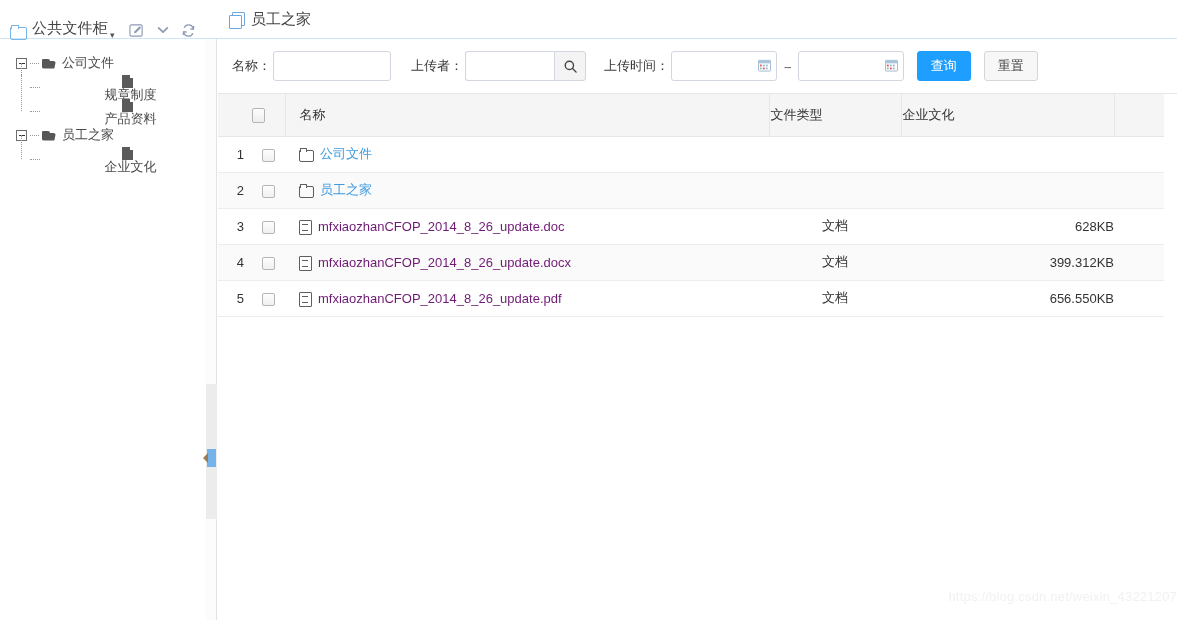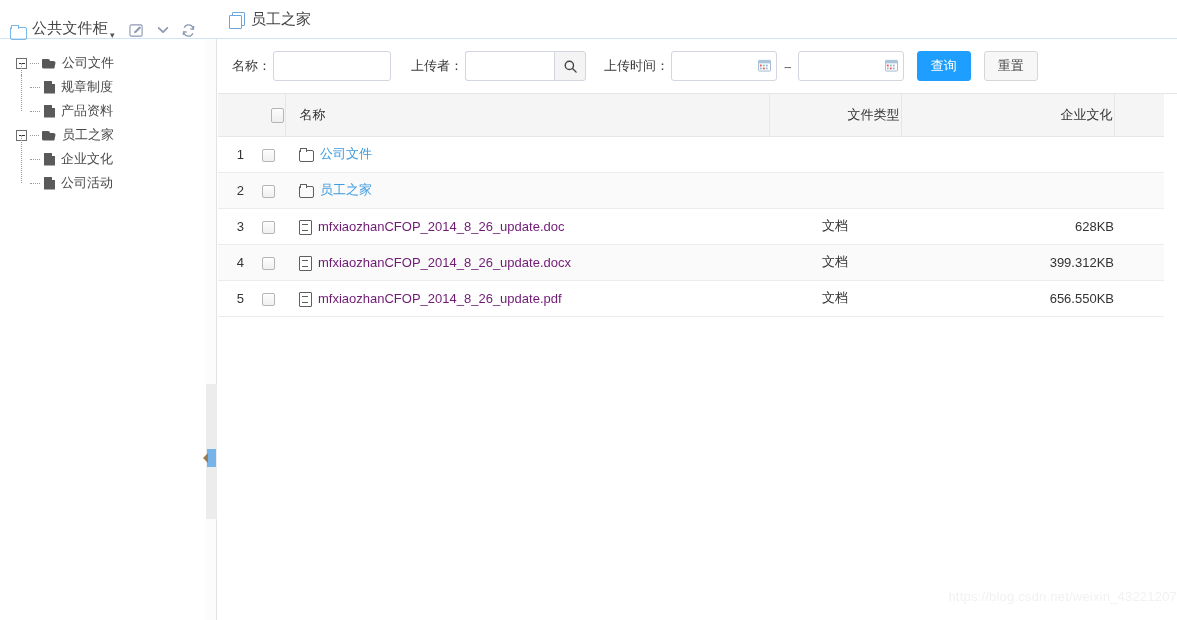--- a/index.html
+++ b/index.html
@@ -163,21 +163,21 @@
     margin-left: 14px;
     position: relative;
   }
   .tchild::before {
     content: "";
     position: absolute;
     left: -9px; top: -12px;
     bottom: 12px;
     border-left: 1px dotted #9a9a9a;
   }
-  .tchild .trow { padding-left: 14px; position: relative; }
+  .tchild .trow { padding-left: 14px; position: relative; flex-direction: column; }
   .tchild .trow::before {
     content: "";
     position: absolute;
     left: 0px; top: 12px;
     width: 10px;
     border-top: 1px dotted #9a9a9a;
   }
   .trunk {
     position: absolute;
     left: 5px;
@@ -365,21 +365,21 @@
     table-layout: fixed;
   }
   table.grid th {
     background: #f5f5f5;
     height: 42px;
     font-weight: normal;
     font-size: 13px;
     color: #333;
     border-bottom: 1px solid #e6e6e6;
     border-right: 1px solid #e6e6e6;
-    text-align: right;
+    text-align: left;
   }
   table.grid th.col-idx { border-right: none; }
   table.grid th.col-last { border-right: none; }
   table.grid td {
     height: 36px;
     font-size: 13px;
     border-bottom: 1px solid #ececec;
     color: #333;
     padding: 0;
   }
@@ -537,24 +537,20 @@
           <span class="toggle-box"></span>
           <span class="dots-h"></span>
           <span class="folder-open"></span>
           <span class="tlabel">员工之家</span>
         </div>
         <div class="tchild">
           <div class="trow">
             <span class="file-ico"></span>
             <span class="tlabel">企业文化</span>
           </div>
-          <div class="trow">
-            <span class="file-ico"></span>
-            <span class="tlabel">公司活动</span>
-          </div>
         </div>
       </div>
 
     </div>
 
     <div class="splitter">
       <div class="splitter-track"></div>
       <div class="splitter-thumb"></div>
       <div class="splitter-arrow"></div>
     </div>

